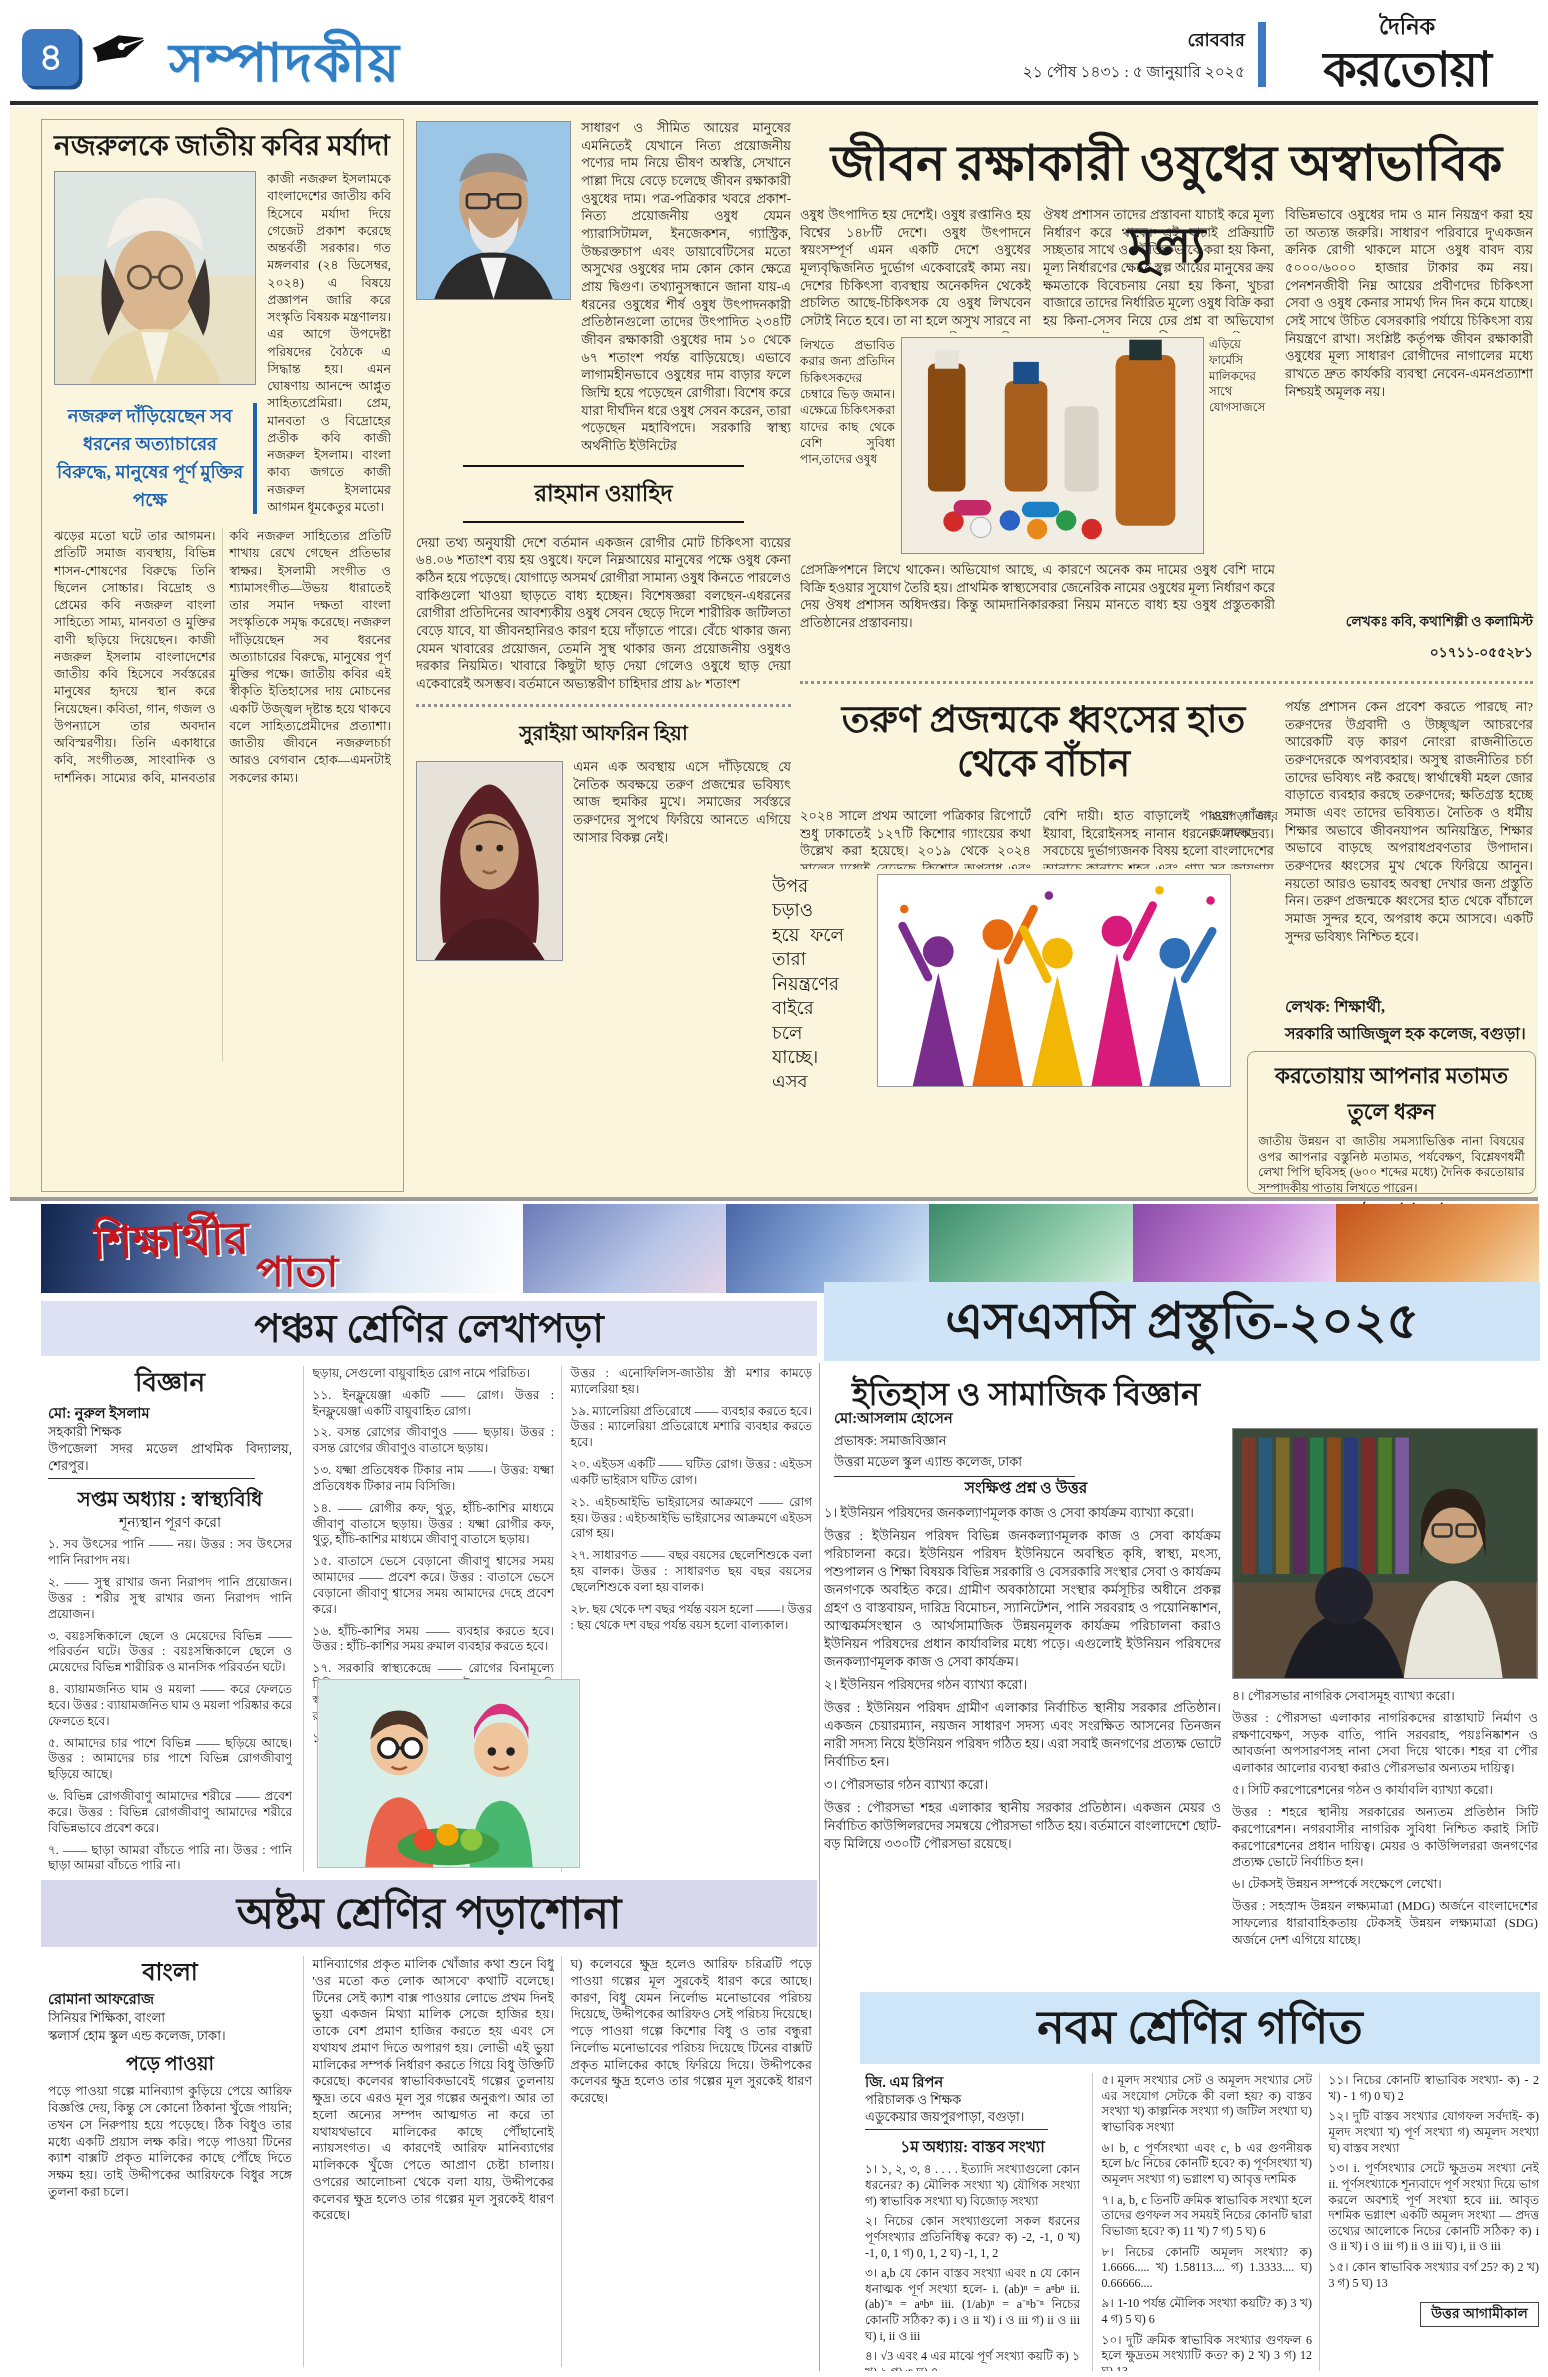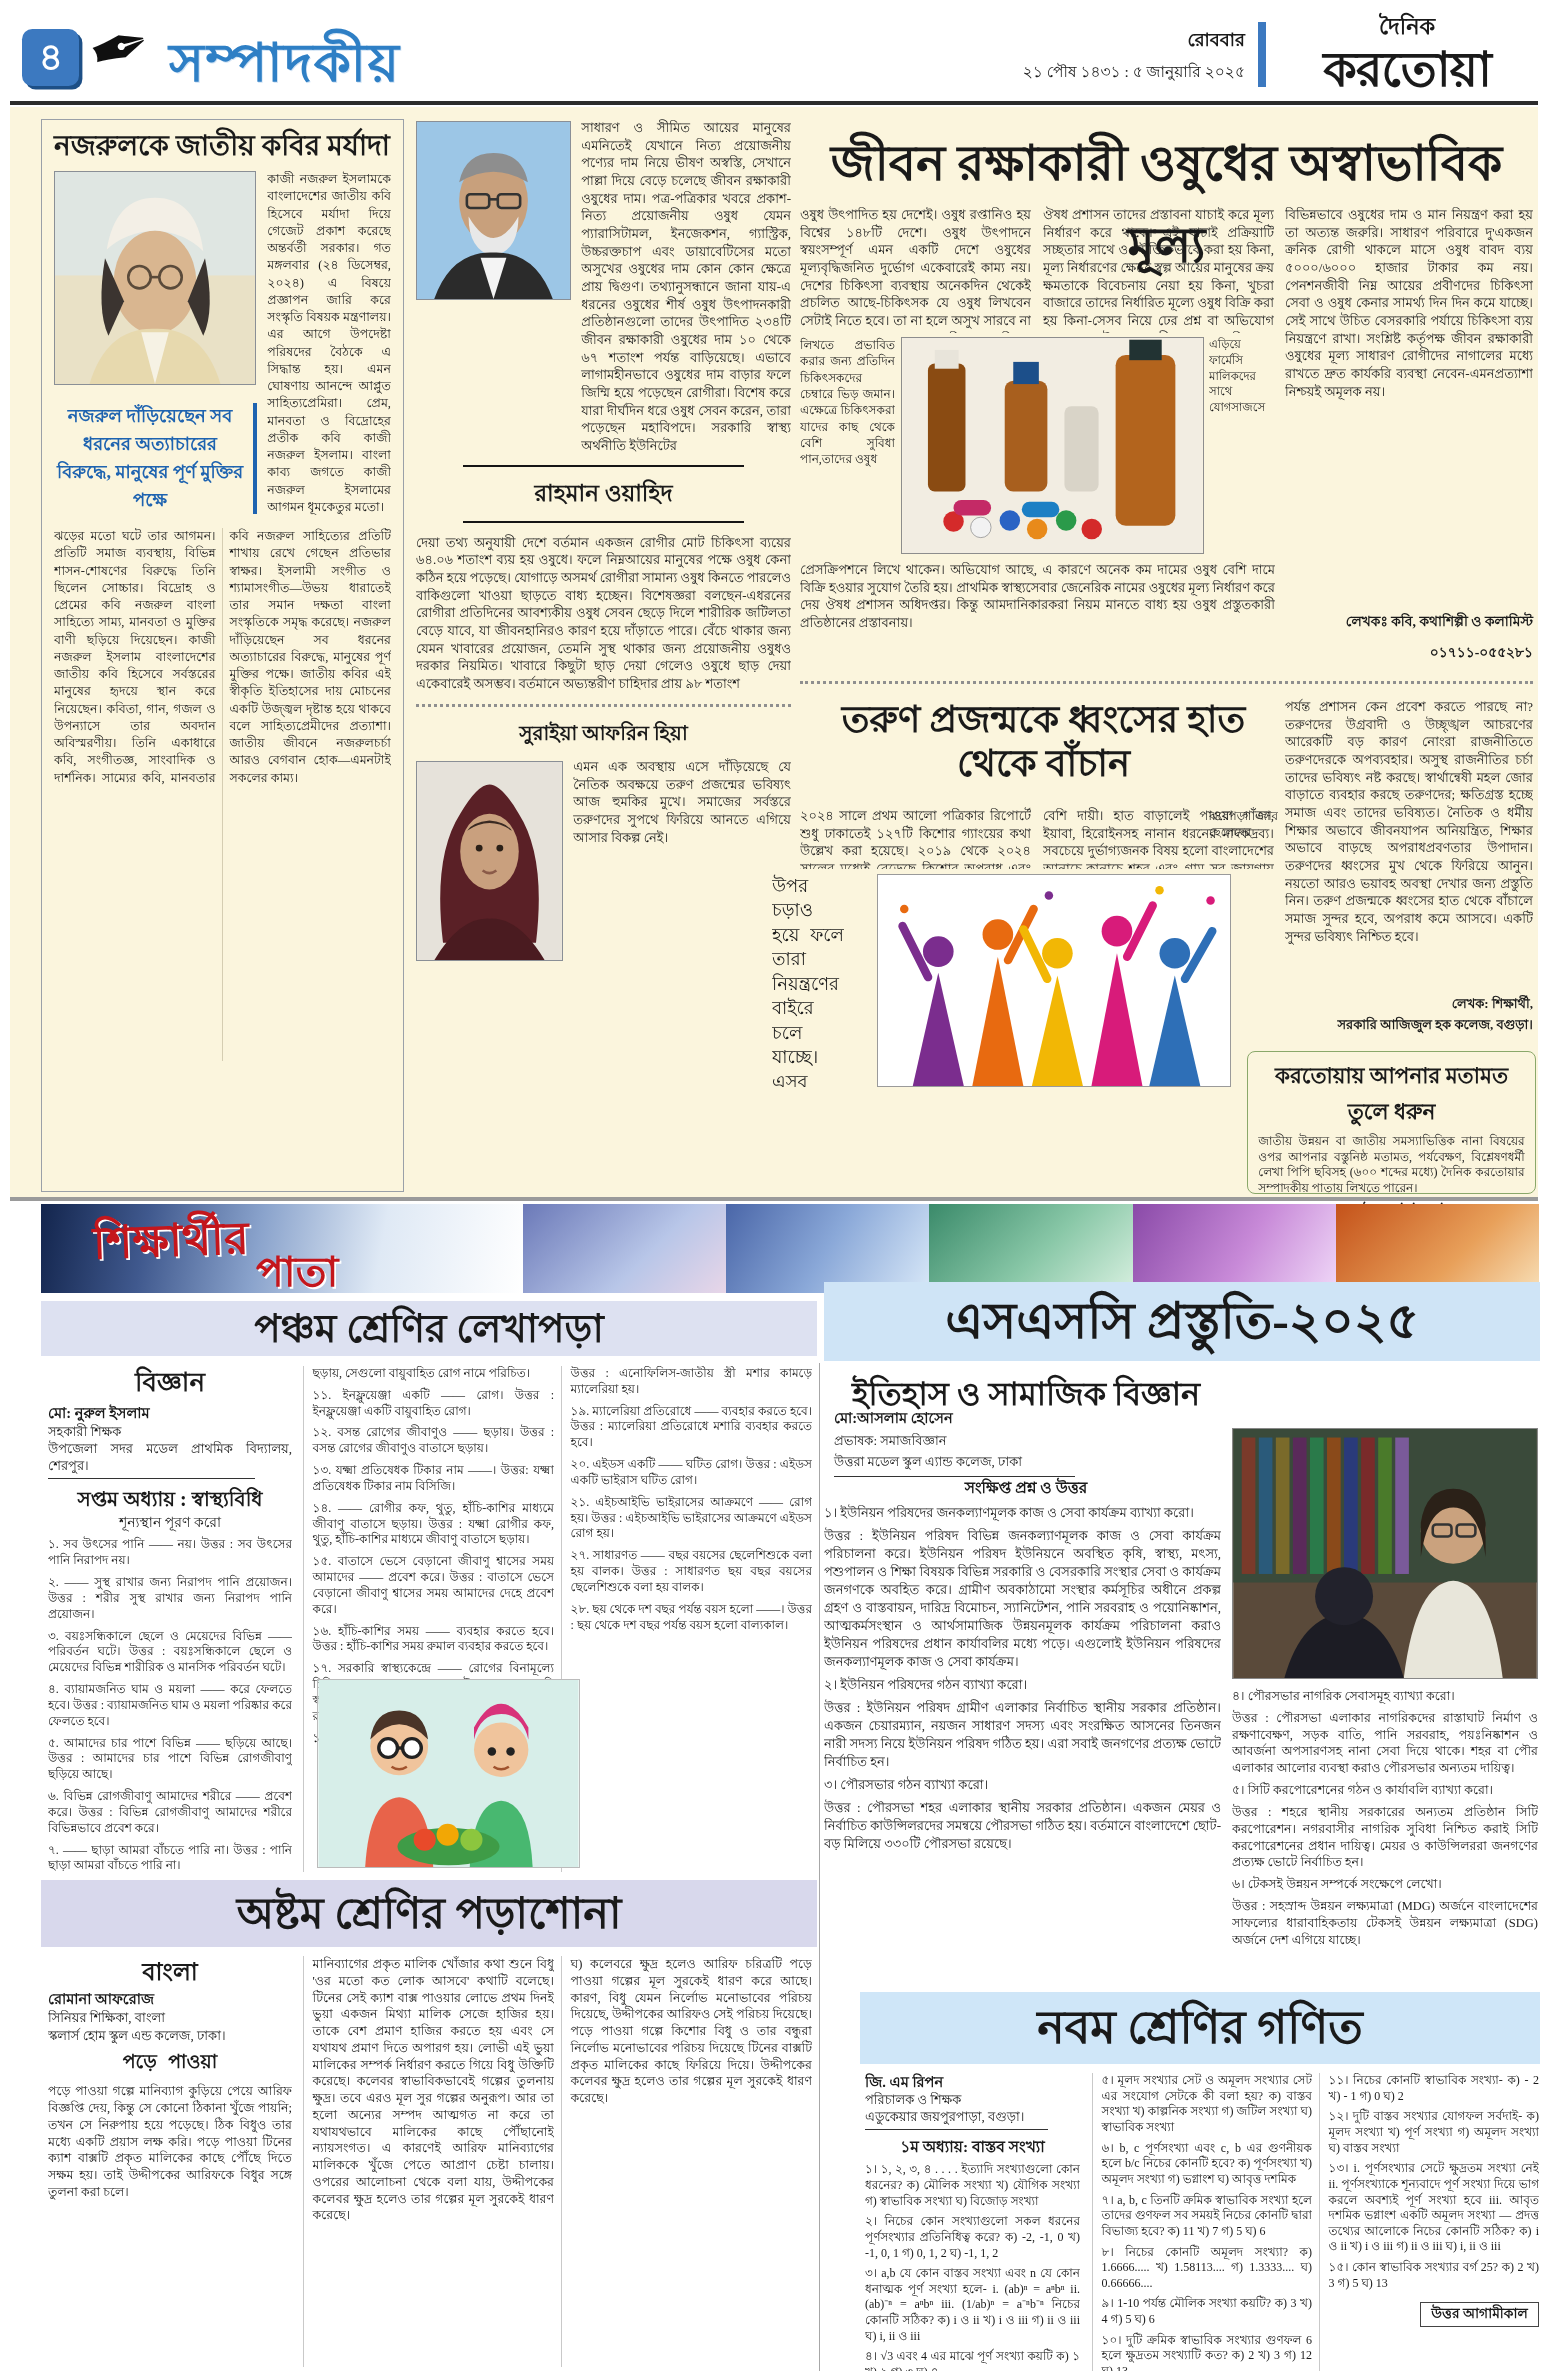--- a/index.html
+++ b/index.html
@@ -57,21 +57,21 @@
   .sig{text-align:right;font-weight:bold;margin-top:6.9px;}
   .dotted2{left:800px;top:681px;width:733px;border-top:3.4px dotted #8f8f8f;}
   
   .youth-head{left:800px;top:698px;width:487px;text-align:center;font-size:37px;font-weight:900;line-height:1.2;}
   .youth-colC{left:1285px;top:698px;width:248px;height:292px;}
   .youth-colA{left:800px;top:807px;width:231px;height:62px;}
   .youth-colB{left:1043px;top:807px;width:231px;height:62px;}
   .youth-strip{left:1209px;top:809px;width:69px;height:60px;font-size:11.6px;}
   .people-photo{left:877px;top:874px;width:354px;height:213px;border:0.9px solid #9a9a9a;background:#fff;}
   .youth-left-strip{left:772px;top:874px;width:72px;height:213px;font-size:18px;}
-  .youth-sig{left:1285px;top:994px;width:248px;text-align:right;font-weight:bold;font-size:13px;}
+  .youth-sig{left:1285px;top:994px;width:248px;text-align:left;font-weight:bold;font-size:16px;}
   
   .opinion-box{left:1247px;top:1051px;width:289px;height:143px;border:1.7px solid #8aa86a;
                border-radius:8px;padding:6.9px 10.3px;background:#fbf5dd;}
   .ob-title{text-align:center;font-size:21.5px;font-weight:900;margin-bottom:3.4px;}
   .ob-body{font-size:12px;line-height:1.3;text-align:justify;}
   .ob-cta{text-align:center;font-size:15.5px;font-weight:bold;margin-top:3.4px;}
   .ob-email{text-align:center;font-size:15.5px;color:#22219b;font-family:"Liberation Serif",serif;}
   .gray-rule{left:10.3px;top:1197px;width:1528px;border-top:4.3px solid #9a9a9a;}
   
   .banner{left:41px;top:1204px;width:1498px;height:89px;display:flex;overflow:hidden;}
@@ -109,21 +109,21 @@
   .ssc-right{left:1232px;top:1688px;width:306px;height:287px;font-size:12.5px;line-height:1.34;text-align:justify;overflow:hidden;}
   .ssc-left .qa, .ssc-right .qa{margin-bottom:5.2px;}
   
   .eighth-band{left:41px;top:1880px;width:776px;height:67px;background:#d8d8ec;text-align:center;
                font-size:43px;font-weight:900;line-height:67px;}
   .e-col{top:1956px;width:244px;height:411px;font-size:12.5px;line-height:1.34;text-align:justify;overflow:hidden;}
   .eighth-c1{left:48px;}
   .eighth-c2{left:303px;border-left:0.9px solid #c9c9c9;padding-left:8.6px;width:251px;}
   .eighth-c3{left:561px;border-left:0.9px solid #c9c9c9;padding-left:8.6px;width:251px;}
   .e-subject{text-align:center;font-size:24px;font-weight:900;margin-bottom:1.7px;}
-  .e-title{text-align:center;font-size:19px;font-weight:900;margin:6.9px 0;font-family:Liberation Mono, monospace;}
+  .e-title{text-align:center;font-size:19px;font-weight:900;margin:6.9px 0;}
   
   .ninth-band{left:860px;top:1992px;width:680px;height:72px;background:#cfe6f8;text-align:center;
               font-size:46px;font-weight:900;line-height:72px;}
   .n-col{top:2073px;width:215px;height:298px;font-size:12px;line-height:1.3;text-align:justify;overflow:hidden;}
   .ninth-c1{left:865px;}
   .ninth-c2{left:1092px;border-left:0.9px solid #c9c9c9;padding-left:8.6px;width:220px;}
   .ninth-c3{left:1319px;border-left:0.9px solid #c9c9c9;padding-left:8.6px;width:220px;}
   .n-chapter{text-align:center;font-weight:bold;font-size:15.5px;margin:5.2px 0;}
   .mcq{margin-bottom:5.2px;}
   .answer-note{float:right;border:1.3px solid #444;padding:2.6px 10.3px;font-weight:bold;font-size:13.8px;margin-top:5.2px;background:#fff;}

